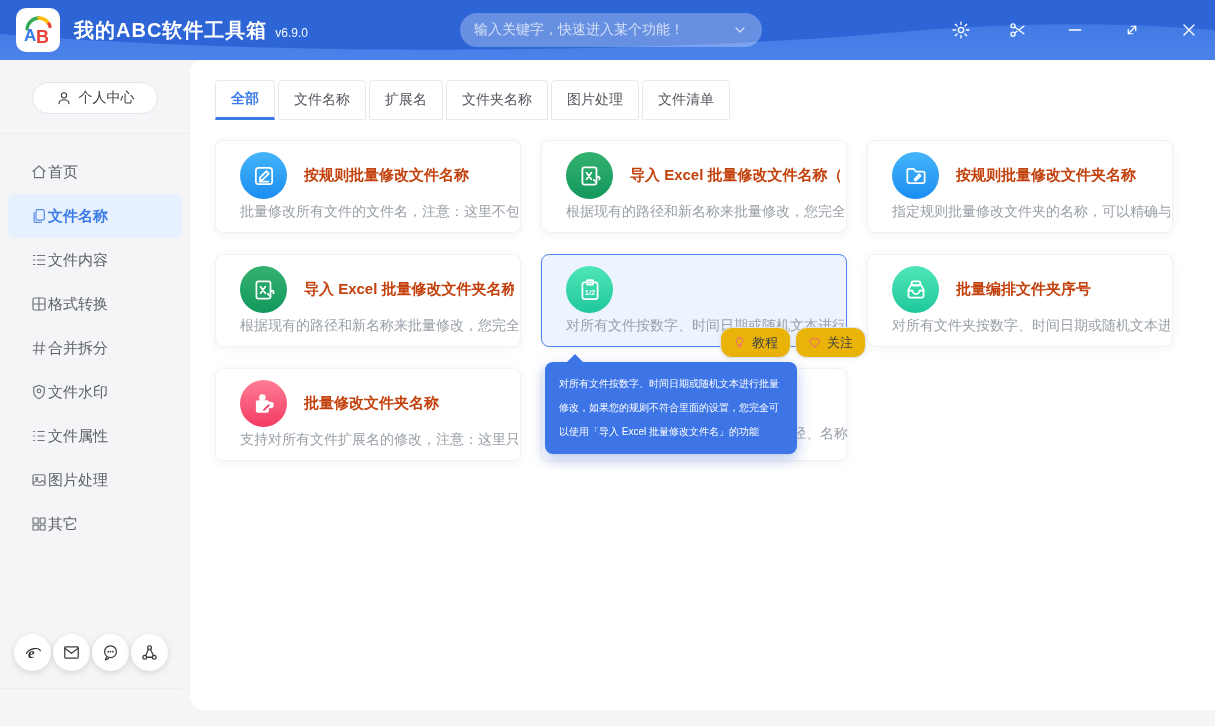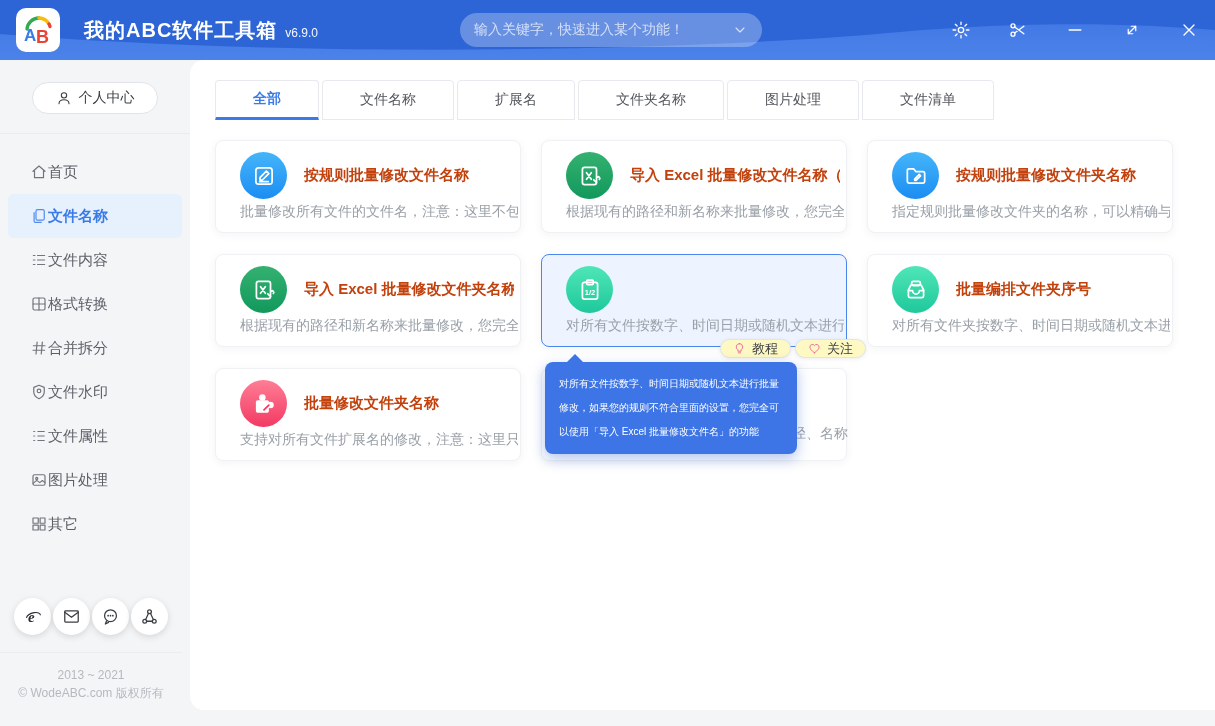--- a/index.html
+++ b/index.html
@@ -8,21 +8,21 @@
     background:#f4f5f7; position:relative; }
 
   
   .header { position:absolute; left:0; top:0; width:1215px; height:60px;
     background:linear-gradient(180deg,#3b72e0 0%,#4c83ea 100%); overflow:hidden; }
   .header .wave { position:absolute; left:0; top:0; width:100%; height:60px; }
   .header-inner { position:relative; height:60px; display:flex; align-items:center;
     padding:0 16px; color:#fff; z-index:2; }
   .logo { width:44px; height:44px; background:#fff; border-radius:10px;
     display:flex; align-items:center; justify-content:center; flex:0 0 auto; }
-  .app-title { font-size:20px; font-weight:bold; margin-left:24px; letter-spacing:1px; }
+  .app-title { font-size:20px; font-weight:bold; margin-left:14px; letter-spacing:1px; }
   .app-version { font-size:12px; margin-left:8px; margin-top:6px; opacity:.95; }
   .searchbox { position:absolute; left:460px; top:13px; width:302px; height:34px; z-index:3;
     background:rgba(255,255,255,.28); border-radius:17px; display:flex; align-items:center;
     padding:0 14px; cursor:text; }
   .searchbox .ph { flex:1; font-size:14px; color:rgba(255,255,255,.72);
     white-space:nowrap; overflow:hidden; }
   .header-actions { position:absolute; right:14px; top:0; height:60px; z-index:3;
     display:flex; align-items:center; }
   .hbtn { width:24px; height:24px; margin-left:33px; display:flex; align-items:center;
     justify-content:center; color:#fff; cursor:pointer; }
@@ -49,21 +49,21 @@
     box-shadow:0 2px 7px rgba(0,0,0,.13); display:flex; align-items:center;
     justify-content:center; cursor:pointer; }
   .footer-divider { border-top:1px solid #ecedef; margin:17px 0 13px; }
   .copyright { text-align:center; font-size:12px; color:#b6b9be; line-height:18px; }
 
   
   .panel { position:absolute; left:190px; top:60px; width:1025px; height:650px;
     background:#fff; border-radius:14px 0 0 14px; }
 
   .tabs { display:flex; gap:3px; margin:20px 0 0 25px; }
-  .tab { height:40px; padding:0 37px; display:flex; align-items:center; background:#fff;
+  .tab { height:40px; padding:0 15px; display:flex; align-items:center; background:#fff;
     border:1px solid #e7e9ee; border-radius:4px 4px 0 0; font-size:14px; color:#53565c;
     cursor:pointer; }
   .tab.active { color:#3a7be8; font-weight:bold; border-bottom:3px solid #3a7be8; }
 
   .cards { position:relative; margin:20px 22px 0 25px; display:grid;
     grid-template-columns:repeat(3,306px); grid-auto-rows:93px; gap:21px 20px; }
   .card { position:relative; background:#fff; border:1px solid #f0f1f4; border-radius:8px;
     box-shadow:0 2px 10px rgba(31,45,61,.05); cursor:pointer; }
   .card.highlight { background:#edf4ff; border:1px solid #4b86ee; }
   .circle { position:absolute; left:24px; top:11px; width:47px; height:47px;
@@ -73,21 +73,21 @@
   .c-green { background:linear-gradient(180deg,#34b170,#12985c); }
   .c-mint  { background:linear-gradient(180deg,#4fe6b8,#1fc89b); }
   .c-pink  { background:linear-gradient(180deg,#ff7d95,#f23a63); }
   .card .title { position:absolute; left:88px; top:25px; right:6px; font-size:15px;
     font-weight:bold; color:#c2410c; white-space:nowrap; overflow:hidden; }
   .card .desc { position:absolute; left:24px; top:62px; right:2px; font-size:14px;
     color:#9aa0a8; white-space:nowrap; overflow:hidden; }
   .fragment { position:absolute; left:250px; top:56px; font-size:14px; color:#9aa0a8;
     white-space:nowrap; }
 
-  .pill { position:absolute; height:19px; background:#fef9c3; border:1px solid #e1e4e9;
+  .pill { position:absolute; height:31px; background:#eab308; border:1px solid #e1e4e9;
     border-radius:12px; display:flex; align-items:center; gap:6px; padding:0 12px;
     font-size:13px; color:#3c3f45; box-shadow:0 1px 4px rgba(0,0,0,.08); z-index:3;
     cursor:pointer; }
   .pill-tutorial { right:55px; bottom:-12px; }
   .pill-follow { right:-20px; bottom:-12px; }
   .pill svg { color:#f0579c; }
 
   .tooltip { position:absolute; left:330px; top:222px; width:252px; z-index:6;
     background:#3d75e7; color:#fff; border-radius:8px; padding:10px 14px;
     font-size:10px; line-height:24px; box-shadow:0 5px 14px rgba(40,90,200,.35); }
@@ -254,24 +254,20 @@
       <div class="social">
         <svg class="ic" width="19" height="19" viewBox="0 0 24 24">
           <circle cx="12" cy="6" r="2.4"></circle>
             <circle cx="6" cy="18" r="2.4"></circle>
             <circle cx="18" cy="18" r="2.4"></circle>
           <path d="M10.8 8 L7 16 M13.2 8 L17 16 M8.5 18 h7"></path>
           </svg>
       </div>
     </div>
     <div class="footer-divider"></div>
-    <div class="copyright">
-      <div>2013 ~ 2021</div>
-      <div>© WodeABC.com 版权所有</div>
-    </div>
   </div>
 </div>
 
 <div class="panel">
 
   <div class="tabs">
     <div class="tab active">
         <span>全部</span>
       </div>
     <div class="tab">

